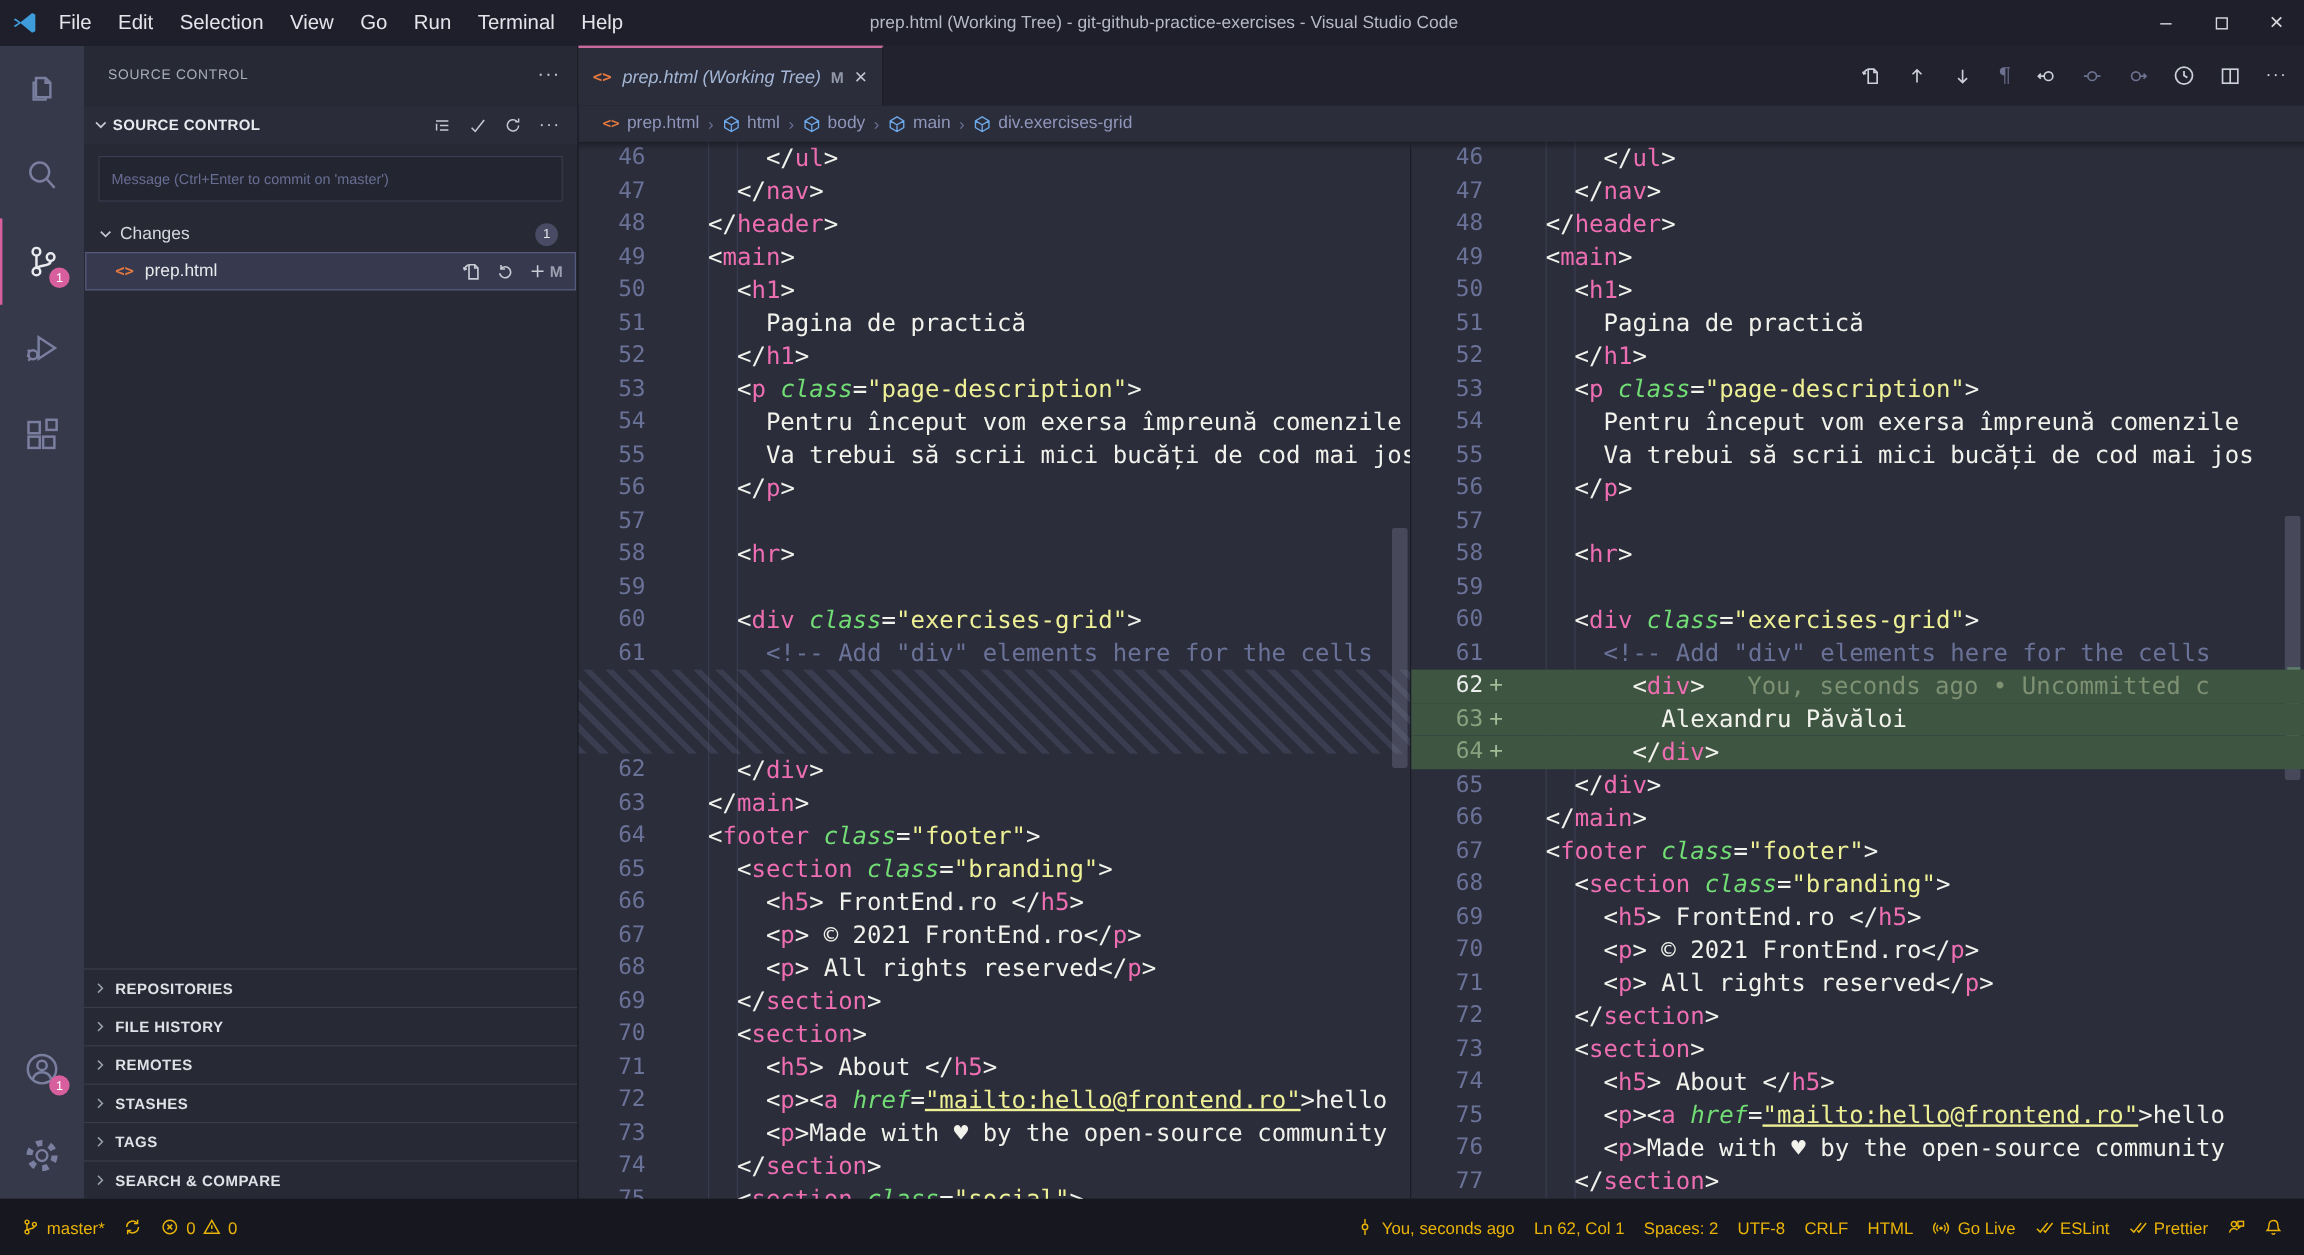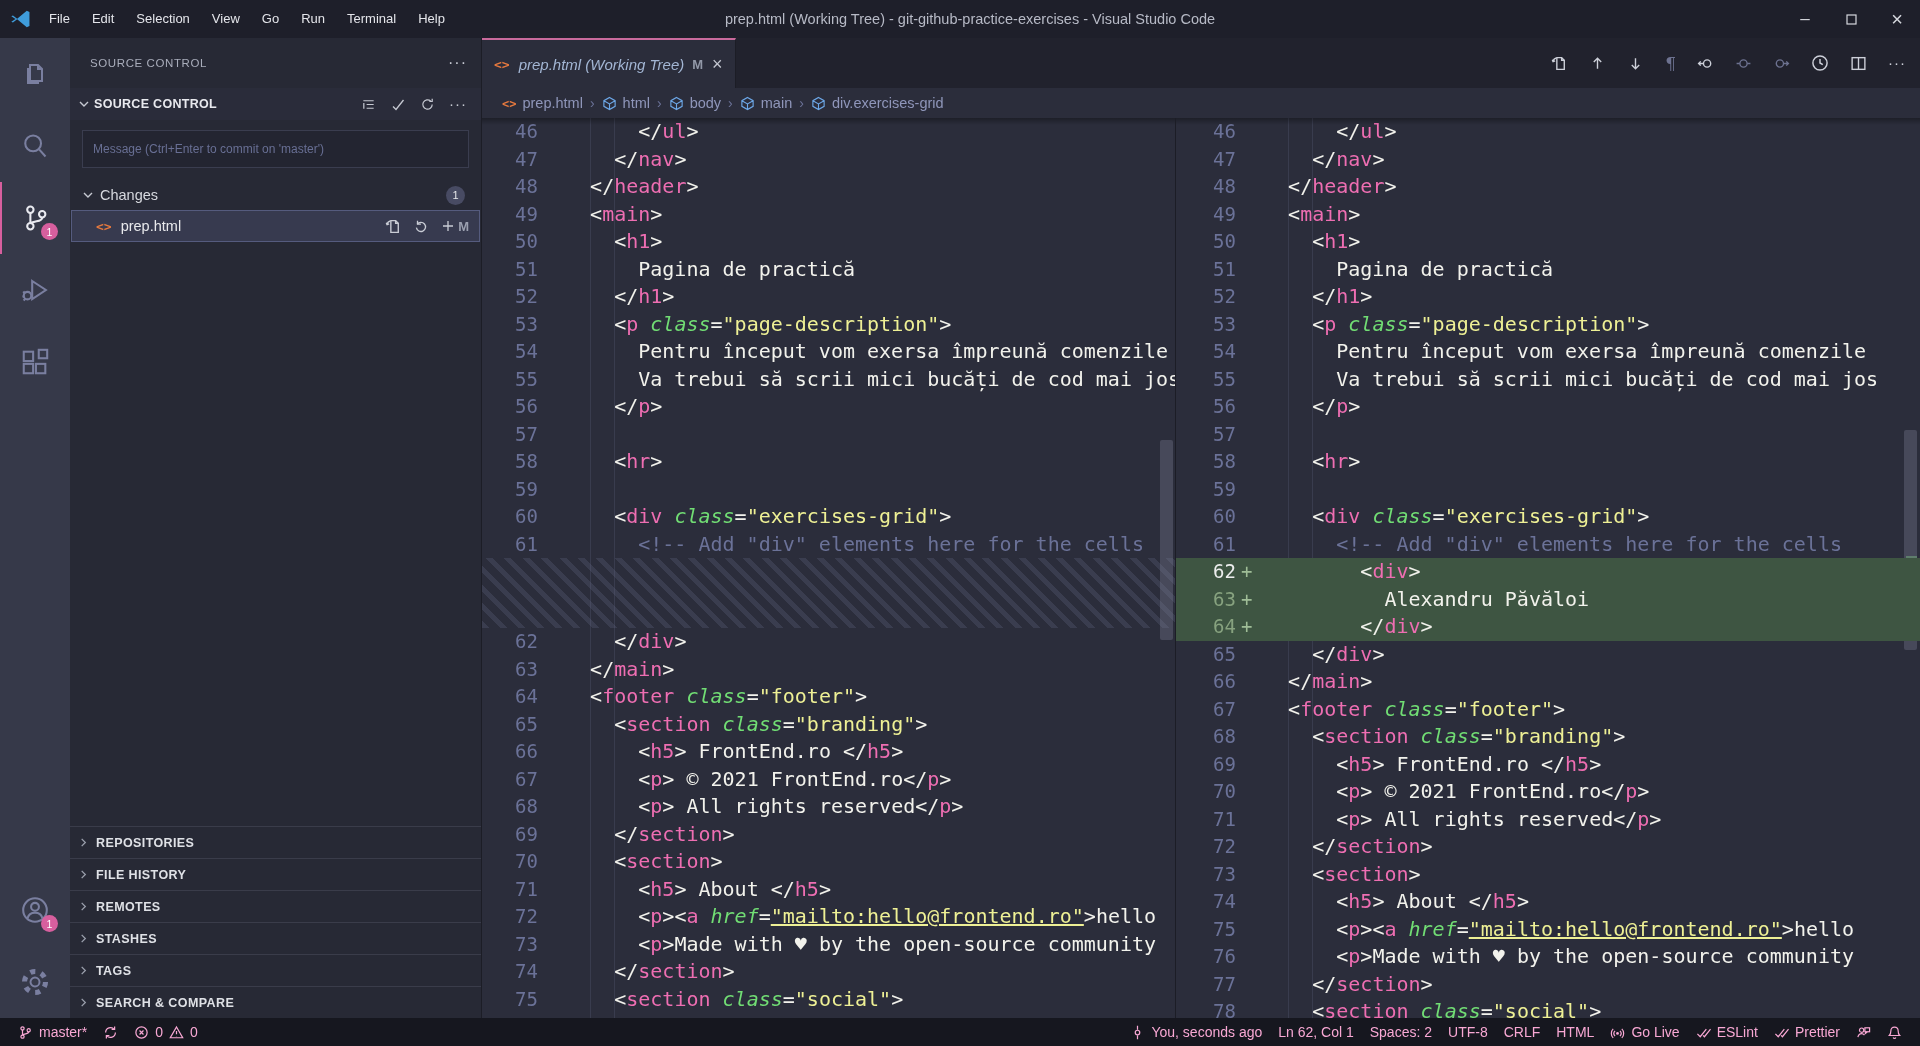--- a/index.html
+++ b/index.html
@@ -4,21 +4,21 @@
 <style>
   * { box-sizing: border-box; margin: 0; padding: 0; }
   html,body { width:1920px; height:1046px; overflow:hidden; background:#16171f;
     font-family:"Liberation Sans","DejaVu Sans",sans-serif; }
   #app { width:1920px; height:1046px; display:flex; flex-direction:column; position:relative; }
 
   
   .titlebar { height:38px; background:#1e1f2a; display:flex; align-items:center; position:relative; flex:0 0 auto; }
   .vscode-logo { width:38px; display:flex; justify-content:center; }
   .menubar { display:flex; }
-  .menu-item { color:#e4e5ea; font-size:13px; padding:0 11px; line-height:38px; cursor:default; }
+  .menu-item { color:#e4e5ea; font-size:17px; padding:0 11px; line-height:38px; cursor:default; }
   .win-title { position:absolute; left:0; right:0; text-align:center; color:#b7bac6; font-size:14.5px; pointer-events:none;margin-left:20px; }
   .win-controls { margin-left:auto; display:flex; z-index:2; }
   .win-btn { width:46px; height:38px; display:flex; align-items:center; justify-content:center; color:#d6d8de; font-size:17px; }
 
   
   .mid { flex:1 1 auto; display:flex; min-height:0; }
 
   
   .activitybar { width:70px; background:#363949; display:flex; flex-direction:column; align-items:stretch; }
   .act-item { height:72px; display:flex; align-items:center; justify-content:center; position:relative; color:#7a7fa0; }
@@ -87,21 +87,21 @@
   .tk-a { color:#71dd74; font-style:italic; }
   .tk-s { color:#eef095; }
   .tk-u { color:#eef095; text-decoration:underline; }
   .tk-c { color:#6b7298; }
   .guide { position:absolute; top:0; bottom:0; width:1px; background:rgba(110,115,145,.22); }
   .sb-v { position:absolute; width:13px; border-radius:2px; background:rgba(130,135,155,.32); }
   .ruler { position:absolute; right:0; top:0; bottom:0; width:19px; }
   .ruler-mark { position:absolute; right:3px; width:11px; background:#4e7a58; }
 
   
-  .statusbar { height:28px; background:#16171f; display:flex; align-items:center; color:#f9a8d4; font-size:14px; flex:0 0 auto; padding:0 10px; }
+  .statusbar { height:47px; background:#16171f; display:flex; align-items:center; color:#eab308; font-size:14px; flex:0 0 auto; padding:0 10px; }
   .sb-item { display:flex; align-items:center; gap:6px; padding:0 8px; height:100%; }
   .sb-spacer { flex:1; }
   svg { display:block; }
 </style>
 </head>
 <body>
 
 <div id="app">
 
   <div class="titlebar">
@@ -659,20 +659,21 @@
             </div>
             <div class="row">
               <span class="num">61</span>
               <span class="mark"></span>
               <pre class="code"><span class="tk-c">      &lt;!-- Add "div" elements here for the cells</span></pre>
             </div>
             <div class="row added cur">
               <span class="num">62</span>
               <span class="mark">+</span>
               <pre class="code"><span>        </span><span>&lt;</span><span class="tk-t">div</span><span>&gt;</span></pre>
+              <span class="ghost">You, seconds ago • Uncommitted c</span>
             </div>
             <div class="row added">
               <span class="num">63</span>
               <span class="mark">+</span>
               <pre class="code"><span>          Alexandru Păvăloi</span></pre>
             </div>
             <div class="row added">
               <span class="num">64</span>
               <span class="mark">+</span>
               <pre class="code"><span>        </span><span>&lt;/</span><span class="tk-t">div</span><span>&gt;</span></pre>

